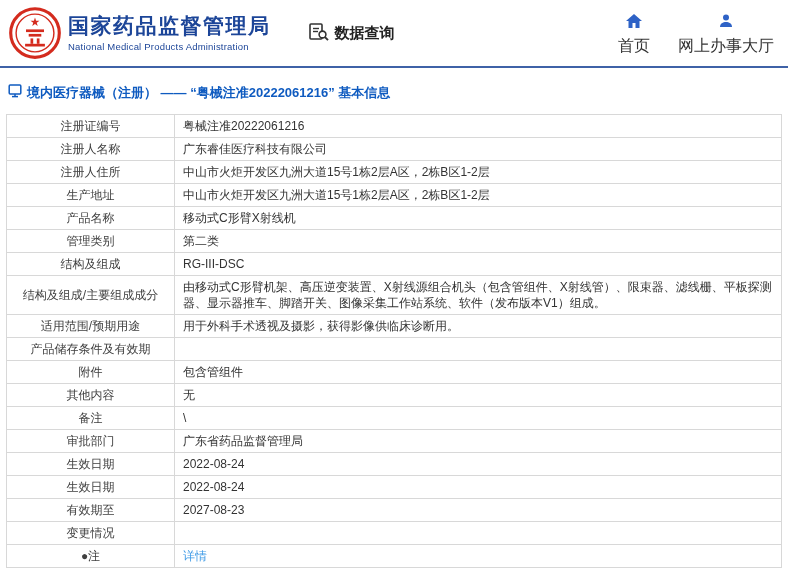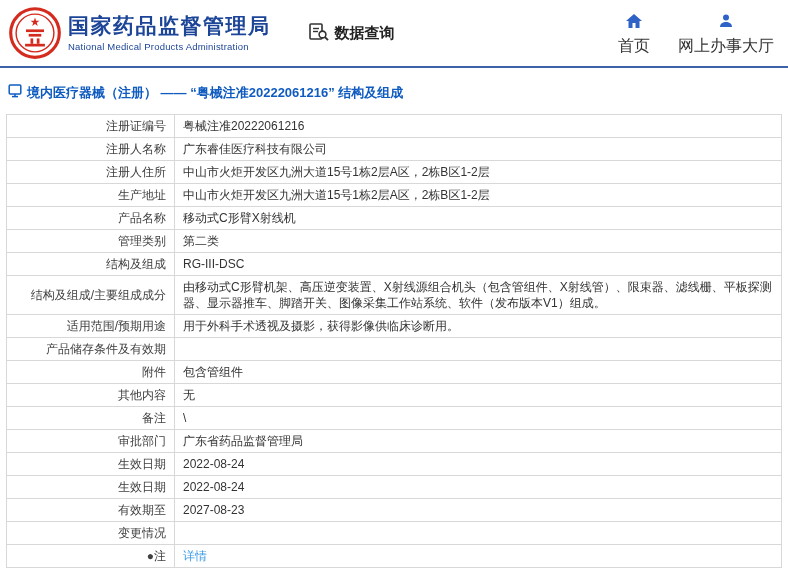--- a/index.html
+++ b/index.html
@@ -83,21 +83,21 @@
   .info-table td {
     border: 1px solid #d8d8d8;
     font-size: 12px;
     padding: 3px 8px;
     line-height: 16px;
     vertical-align: middle;
     word-break: break-all;
   }
   td.label {
     width: 168px;
-    text-align: right;
+    text-align: center;
     color: #404040;
     background: #fff;
   }
   td.value { color: #333; margin-left: 32px; }
   a.detail-link { color: #3e9ae6; text-decoration: none; cursor: pointer; }
 </style>
 </head>
 <body>
 
 <div class="header">
@@ -157,21 +157,21 @@
 <div class="blue-line"></div>
 
 <div class="title-bar">
   <span>
     <svg width="14" height="14" viewBox="0 0 14 14">
       <rect x="1.2" y="1" width="11.6" height="9" rx="1" fill="none" stroke="#0f5bc0" stroke-width="1.5"></rect>
       <line x1="7" y1="10" x2="7" y2="12" stroke="#0f5bc0" stroke-width="1.5"></line>
       <line x1="4" y1="12.6" x2="10" y2="12.6" stroke="#0f5bc0" stroke-width="1.5"></line>
     </svg>
   </span>
-  <span class="page-title">境内医疗器械（注册） —— “粤械注准20222061216” 结构及组成</span>
+  <span class="page-title">境内医疗器械（注册） —— “粤械注准20222061216” 基本信息</span>
 </div>
 
 <table class="info-table">
   <tbody>
       <tr>
         <td class="label">注册证编号</td>
         <td class="value">粤械注准20222061216</td>
       </tr>
       <tr>
         <td class="label">注册人名称</td>

